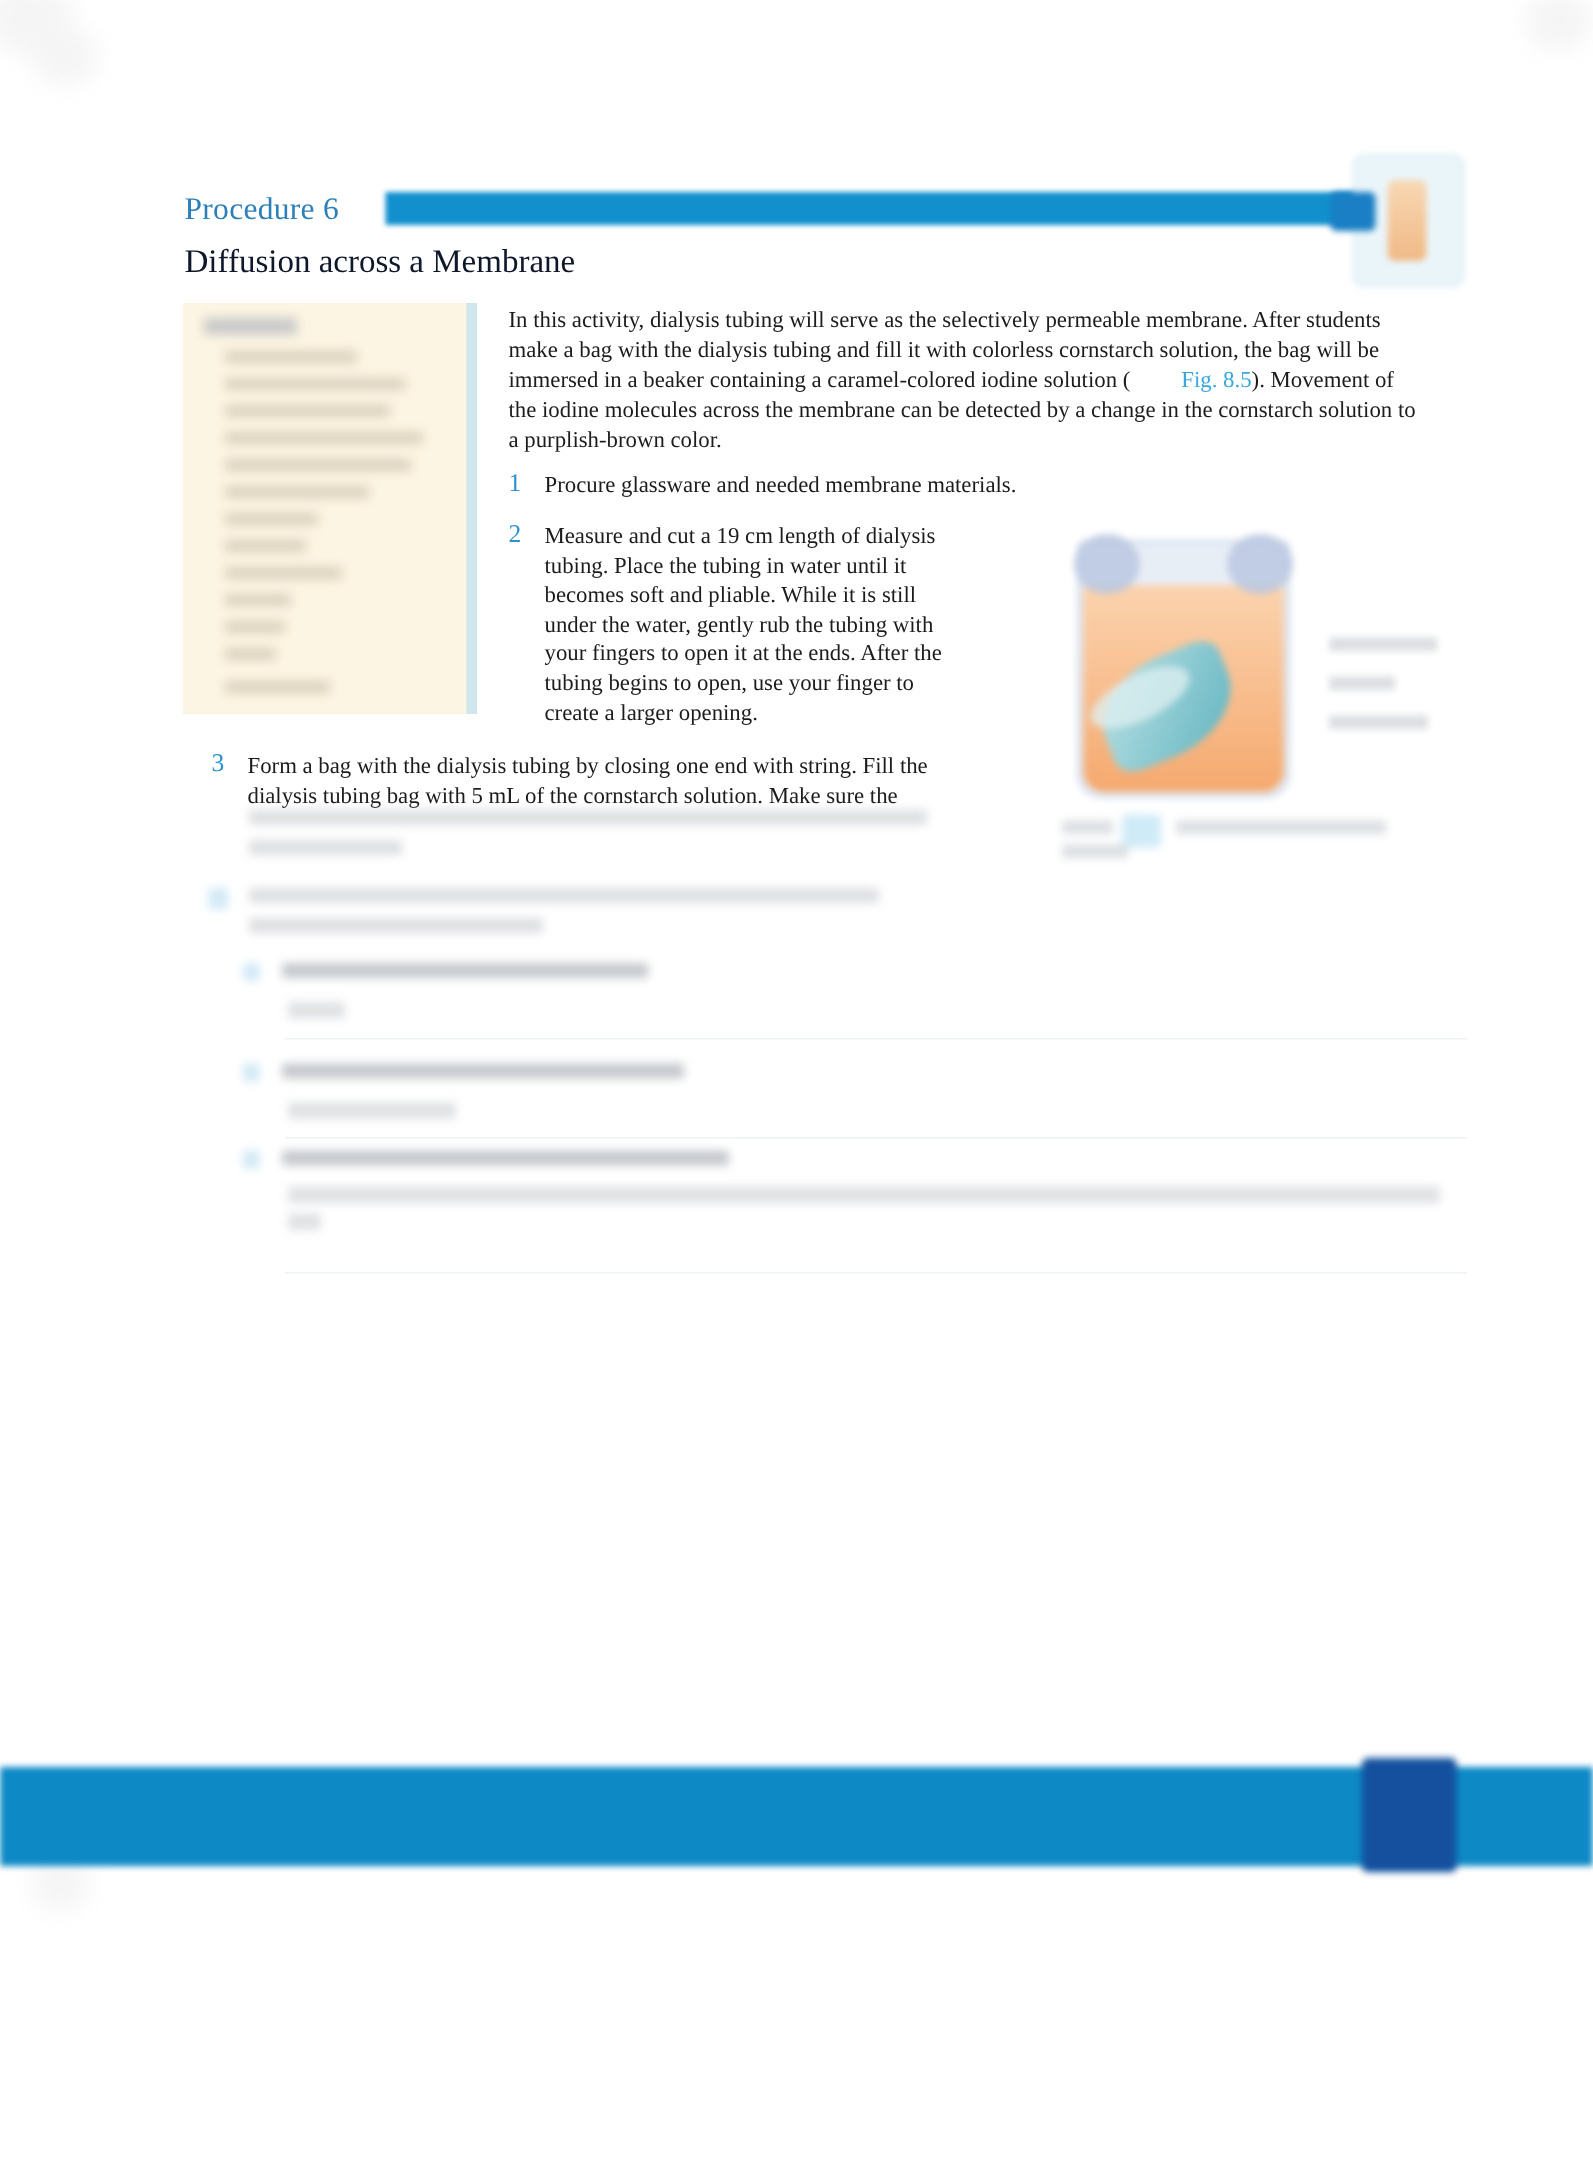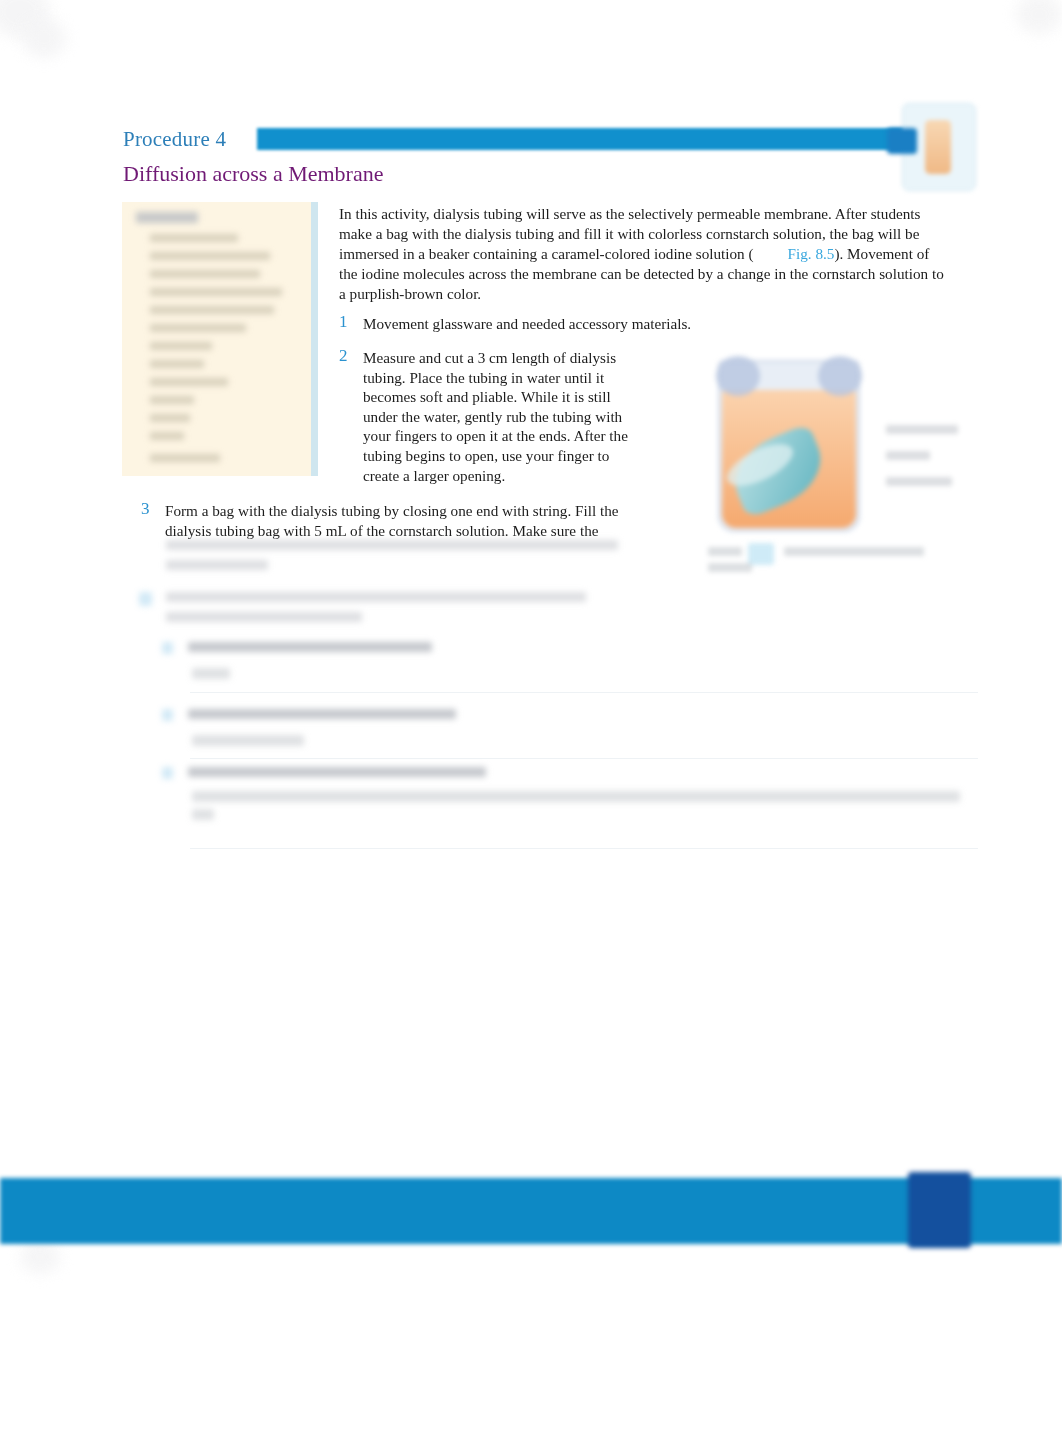--- a/index.html
+++ b/index.html
@@ -30,21 +30,21 @@
     font-size:21px; color:#2d7fb8; letter-spacing:.2px;
   }
   .proc-bar {
     position:absolute; left:257px; top:128px;
     width:648px; height:22px;
     background:#1190cd;
     filter:blur(1.6px);
   }
   .proc-title {
     position:absolute; left:123px; top:161px;
-    font-size:22px; color:#701a75;
+    font-size:22px; color:#0f172a;
   }
 
   
   .header-icon {
     position:absolute; left:902px; top:103px;
     width:74px; height:88px;
     background:#eaf5fa;
     border:1px solid #cfe5f0;
     border-radius:7px;
     filter:blur(2.2px);
@@ -176,21 +176,21 @@
 </head>
 <body>
 
 <div class="page">
 
   <div class="corner-smudge cs-1"></div>
   <div class="corner-smudge cs-2"></div>
   <div class="corner-smudge cs-3"></div>
   <div class="corner-smudge cs-4"></div>
 
-  <div class="proc-label">Procedure 4</div>
+  <div class="proc-label">Procedure 6</div>
   <div class="proc-bar"></div>
   <div class="proc-title">Diffusion across a Membrane</div>
 
   <div class="header-icon">
     <div class="tab"></div>
     <div class="tube"></div>
   </div>
 
   <div class="materials">
     <div class="materials-inner">
@@ -208,26 +208,26 @@
       <div class="mat-line" style="top:212px; width:40px;"></div>
       <div class="mat-line" style="top:230px; width:34px;"></div>
       <div class="mat-line" style="top:252px; width:70px;"></div>
     </div>
   </div>
 
   <div class="intro"><span>In this activity, dialysis tubing will serve as the selectively permeable membrane. After students make a bag with the dialysis tubing and fill it with colorless cornstarch solution, the bag will be immersed in a beaker containing a caramel-colored iodine solution (</span><span style="display:inline-block;width:34px"></span><span class="figlink">Fig. 8.5</span><span>). Movement of the iodine molecules across the membrane can be detected by a change in the cornstarch solution to a purplish-brown color.</span></div>
 
   <div class="step" id="step1">
     <span class="num">1</span>
-    <span class="txt">Movement glassware and needed accessory materials.</span>
+    <span class="txt">Procure glassware and needed membrane materials.</span>
   </div>
 
   <div class="step" id="step2">
     <span class="num">2</span>
-    <span class="txt">Measure and cut a 3 cm length of dialysis tubing. Place the tubing in water until it becomes soft and pliable. While it is still under the water, gently rub the tubing with your fingers to open it at the ends. After the tubing begins to open, use your finger to create a larger opening.</span>
+    <span class="txt">Measure and cut a 19 cm length of dialysis tubing. Place the tubing in water until it becomes soft and pliable. While it is still under the water, gently rub the tubing with your fingers to open it at the ends. After the tubing begins to open, use your finger to create a larger opening.</span>
   </div>
 
   <div class="step" id="step3">
     <span class="num">3</span>
     <span class="txt">Form a bag with the dialysis tubing by closing one end with string. Fill the dialysis tubing bag with 5 mL of the cornstarch solution. Make sure the</span>
   </div>
 
   <div class="figure">
     <div class="beaker-wrap">
       <div class="beaker-glass"></div>

